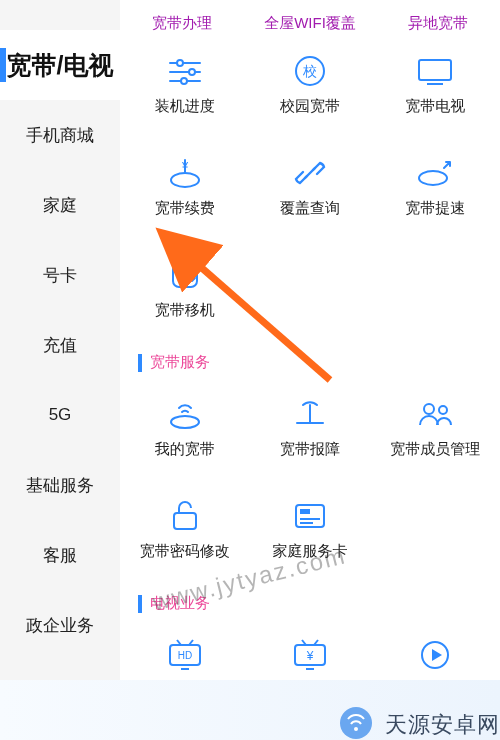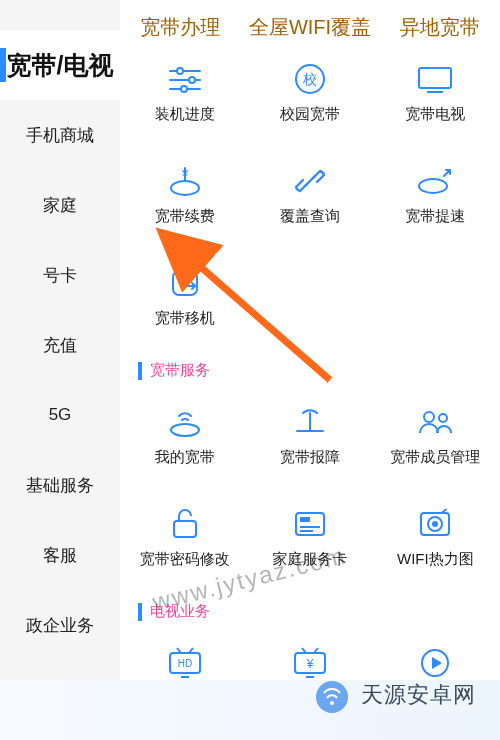--- a/index.html
+++ b/index.html
@@ -4,32 +4,32 @@
 <style>
   * { box-sizing: border-box; margin: 0; padding: 0; }
   html, body { width: 500px; height: 740px; font-family: -apple-system, "PingFang SC", "Microsoft YaHei", sans-serif; background: #fff; overflow: hidden; }
   .app { display: flex; width: 500px; height: 740px; position: relative; }
   .sidebar { width: 120px; background: #f5f5f5; display: flex; flex-direction: column; padding-top: 30px; }
   .sidebar-item { height: 70px; display: flex; align-items: center; justify-content: center; font-size: 17px; color: #222; cursor: pointer; position: relative; }
   .sidebar-item.active { background: #fff; font-weight: 700; color: #111; font-size: 25px; }
   .sidebar-item.active::before { content: ""; position: absolute; left: 0; top: 18px; bottom: 18px; width: 6px; background: #2e8aff; }
   .main { flex: 1; padding: 10px 0 0 0; display: flex; flex-direction: column; }
   .top-links { display: flex; justify-content: space-around; padding: 4px 6px 10px 6px; }
-  .top-link { font-size: 20px; color: #a16207; cursor: pointer; }
+  .top-link { font-size: 15px; color: #a21caf; cursor: pointer; }
   .grid { display: grid; grid-template-columns: repeat(3, 1fr); row-gap: 18px; padding: 8px 2px 0 2px; }
   .item { display: flex; flex-direction: column; align-items: center; cursor: pointer; height: 84px; }
   .icon-wrap { width: 40px; height: 40px; display: flex; align-items: center; justify-content: center; }
   .item-label { margin-top: 6px; font-size: 15px; color: #222; text-align: left; }
   .section-head { display: flex; align-items: center; padding: 14px 0 14px 18px; }
   .section-bar { width: 4px; height: 18px; background: #2e8aff; margin-right: 8px; }
   .section-title { font-size: 15px; color: #ec4899; }
   .arrow { position: absolute; pointer-events: none; z-index: 50; }
   .watermark { position: absolute; z-index: 60; color: rgba(60,60,60,0.38); font-size: 24px; letter-spacing: 2px; transform: rotate(-14deg); pointer-events: none; }
   .wm-a { left: 150px; top: 565px; }
-  .footer { position: absolute; left: 0; right: 0; bottom: 0; height: 60px; background: linear-gradient(90deg,#f7fbff 0%,#ecf4fd 100%); display: flex; align-items: flex-start; justify-content: flex-end; padding-right: 24px; z-index: 70; }
+  .footer { position: absolute; left: 0; right: 0; bottom: 0; height: 60px; background: linear-gradient(90deg,#f7fbff 0%,#ecf4fd 100%); display: flex; align-items: flex-end; justify-content: flex-end; z-index: 70; }
   .footer-logo { width: 34px; height: 34px; margin-right: 12px; }
   .footer-text { font-size: 22px; color: #3a4a60; letter-spacing: 1px; }
   svg { display: block; }
 </style>
 </head>
 <body>
 
 <div class="app">
 
   <nav class="sidebar">
@@ -191,31 +191,20 @@
       <div class="item">
         <span class="icon-wrap">
           <svg width="34" height="30" viewBox="0 0 34 30" fill="none" stroke="#2e8aff" stroke-width="2">
               <rect x="3" y="4" width="28" height="22" rx="3"></rect>
               <rect x="7" y="8" width="10" height="5" fill="#2e8aff" stroke="none"></rect>
               <line x1="7" y1="18" x2="27" y2="18"></line>
               <line x1="7" y1="22" x2="20" y2="22"></line>
             </svg>
         </span>
         <span class="item-label">家庭服务卡</span>
-      </div>
-      <div class="item">
-        <span class="icon-wrap">
-          <svg width="34" height="30" viewBox="0 0 34 30" fill="none" stroke="#2e8aff" stroke-width="2">
-              <rect x="3" y="4" width="28" height="22" rx="3"></rect>
-              <circle cx="17" cy="15" r="3" fill="#2e8aff" stroke="none"></circle>
-              <circle cx="17" cy="15" r="7"></circle>
-              <path d="M24 4 L30 -2" stroke-linecap="round"></path>
-            </svg>
-        </span>
-        <span class="item-label">WIFI热力图</span>
       </div>
     </div>
 
     <div class="section-head">
       <span class="section-bar"></span>
       <span class="section-title">电视业务</span>
     </div>
     <div class="grid">
       <div class="item">
         <span class="icon-wrap">

